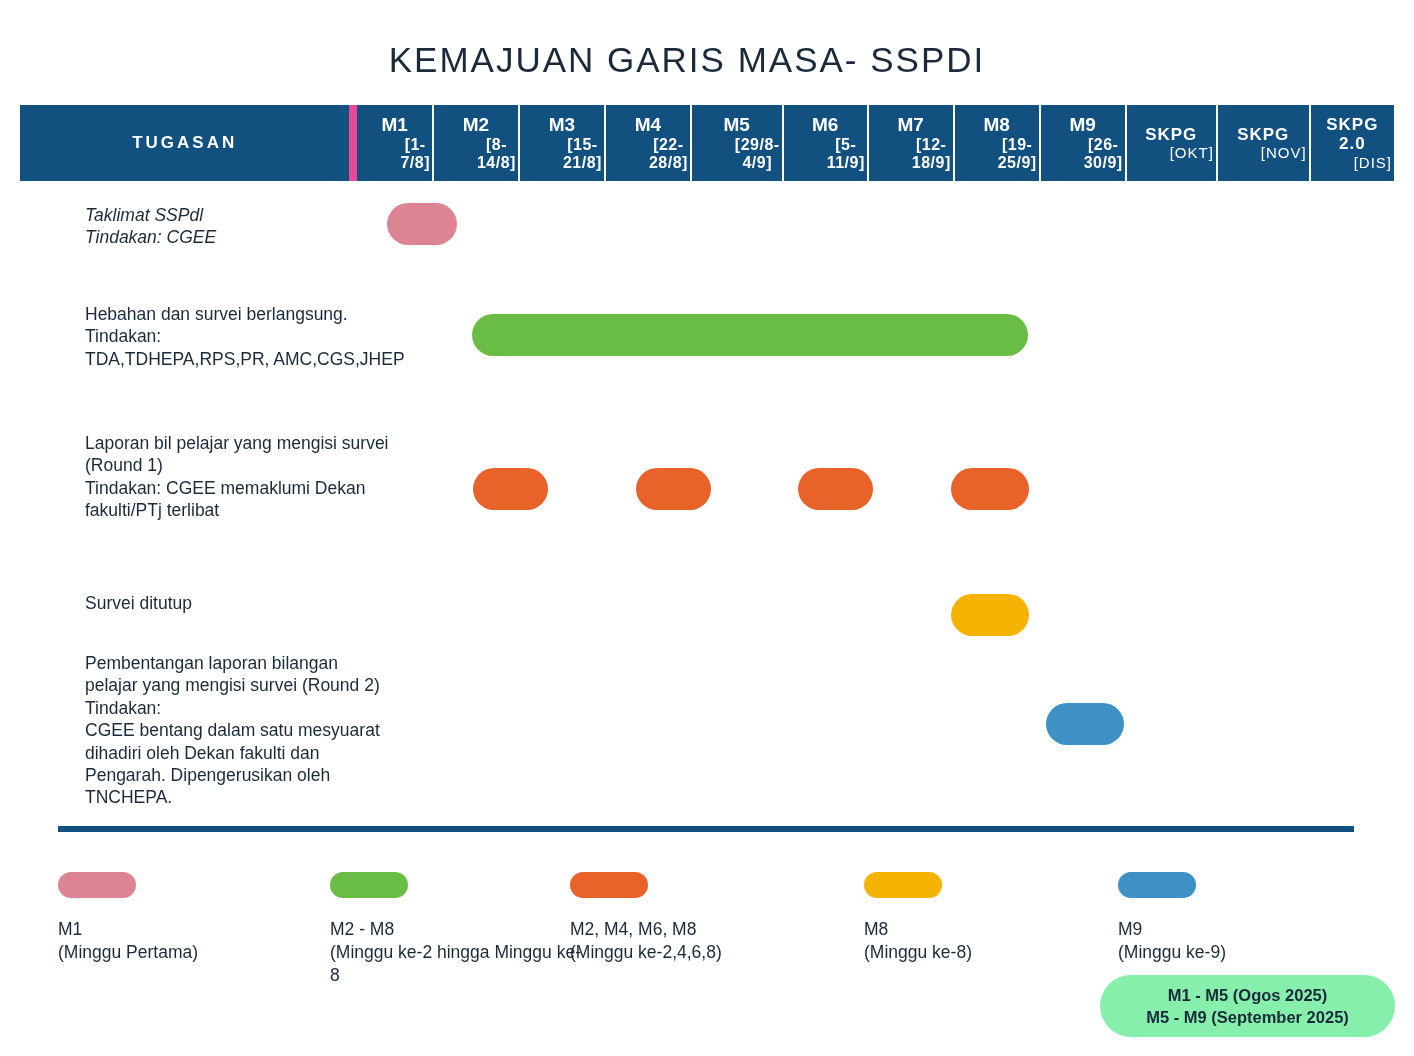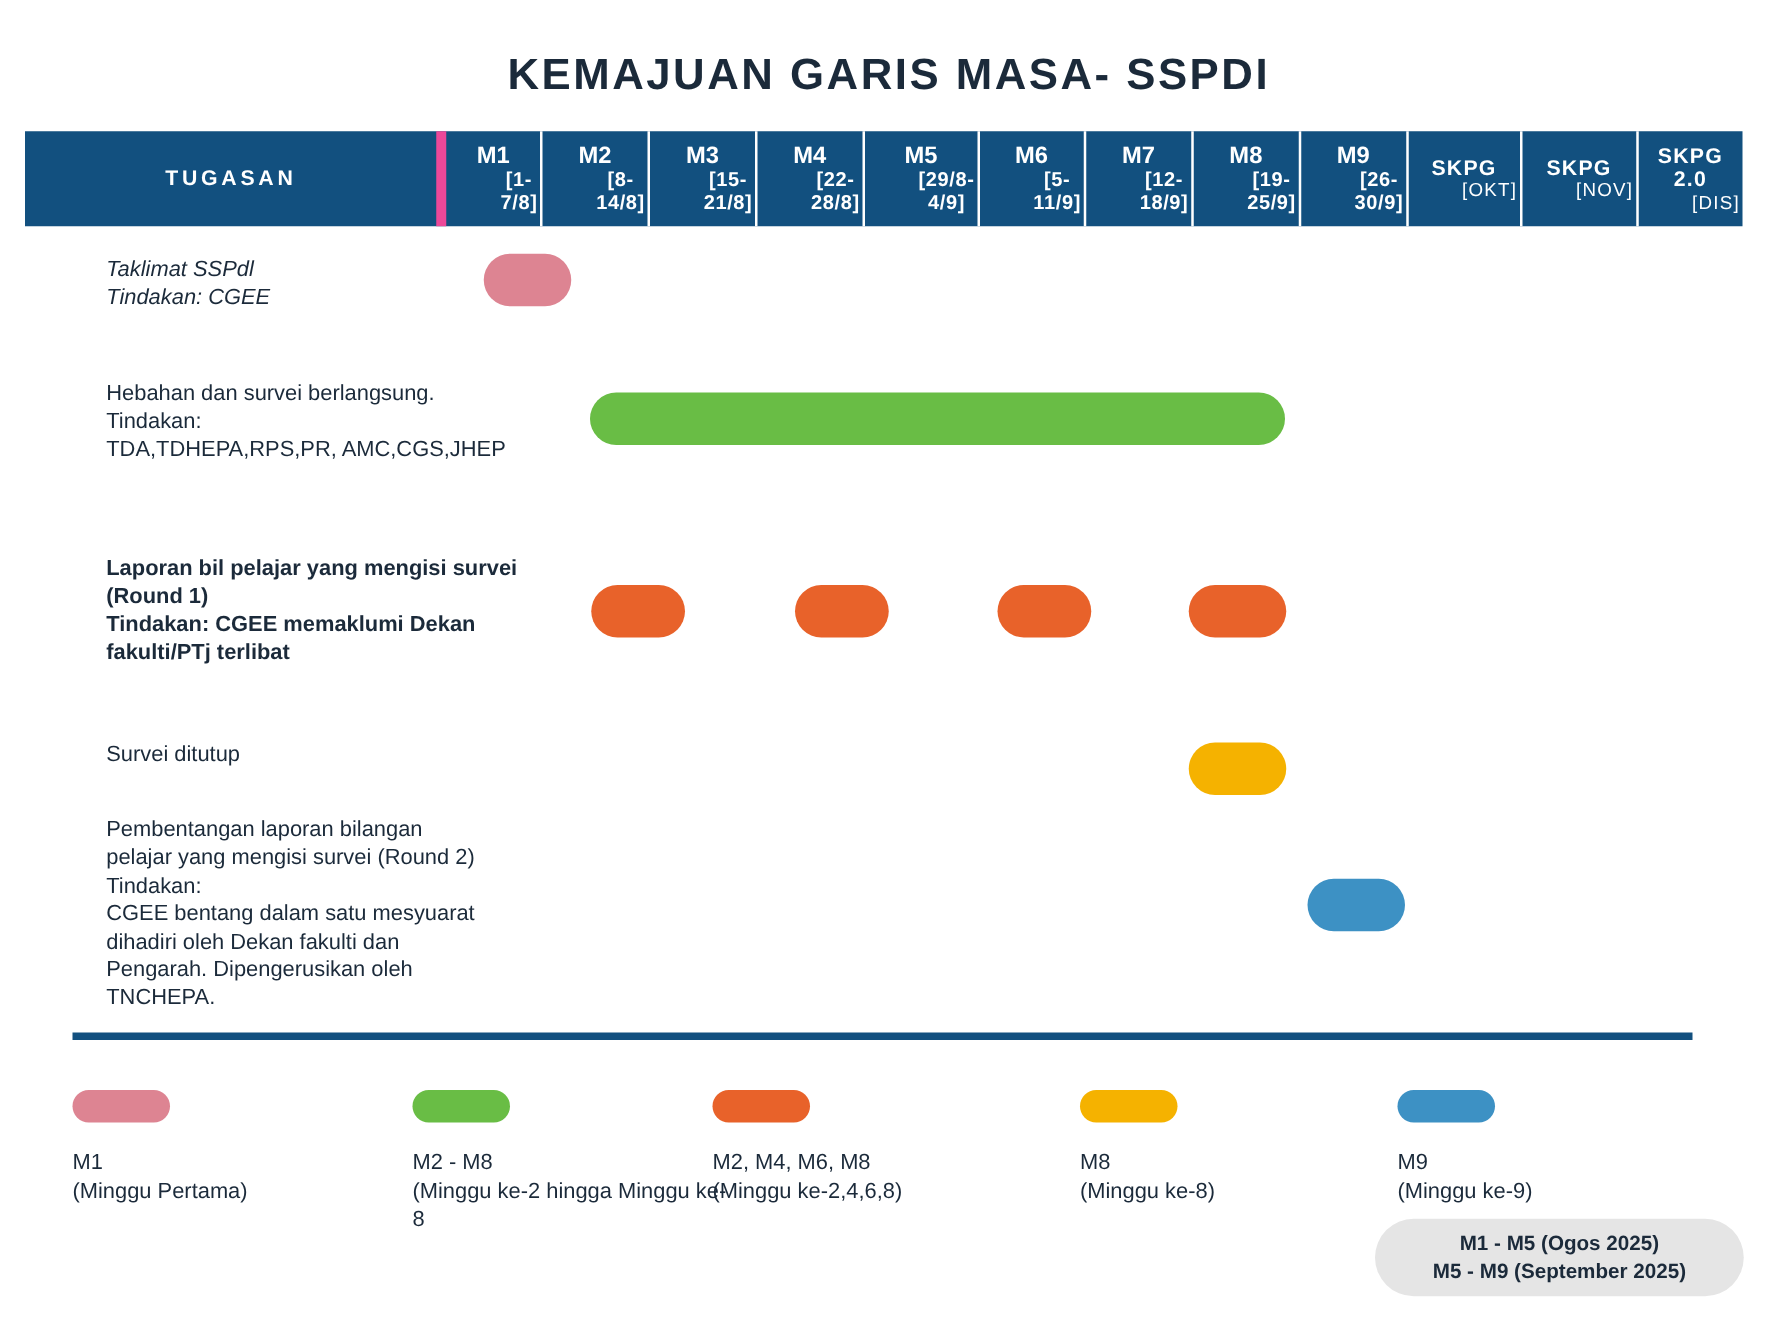--- a/index.html
+++ b/index.html
@@ -20,24 +20,23 @@
     width: 1414px;
     height: 1056px;
   }
   .title {
     position: absolute;
     top: 40px;
     left: 0;
     width: 1374px;
     text-align: center;
     font-size: 35px;
-    font-weight: bold;
+    font-weight: normal;
     letter-spacing: 2px;
     color: #1b2a3a;
-    margin-left: 24px;
   }
   
   .header-row {
     position: absolute;
     left: 20px;
     top: 105px;
     width: 1374px;
     height: 76px;
     display: flex;
     background: #12507f;
@@ -121,21 +120,21 @@
     line-height: 1.3;
     color: #1b2a3a;
     white-space: pre-line;
   }
   .note-bubble {
     position: absolute;
     left: 1100px;
     top: 975px;
     width: 295px;
     height: 62px;
-    background: #e5e5e5;
+    background: #86efac;
     border-radius: 31px;
     display: flex;
     flex-direction: column;
     align-items: center;
     justify-content: center;
     color: #1b2a3a;
     font-size: 16.5px;
     font-weight: bold;
     line-height: 1.35;
   }
@@ -202,21 +201,21 @@
 
   <div class="row-label" style="top:204px;white-space:pre-line;font-style:italic;">Taklimat SSPdl
 Tindakan: CGEE</div>
   <div class="bar" style="left:387px;top:203px;width:70px;background:#dd8492;"></div>
 
   <div class="row-label" style="top:303px;white-space:pre-line;width:320px;">Hebahan dan survei berlangsung.
 Tindakan:
 TDA,TDHEPA,RPS,PR, AMC,CGS,JHEP</div>
   <div class="bar" style="left:472px;top:314px;width:556px;background:#69bd45;"></div>
 
-  <div class="row-label" style="top:443px;white-space:pre-line;width:330px;font-weight:bold;">Laporan bil pelajar yang mengisi survei (Round 1)
+  <div class="row-label" style="top:432px;white-space:pre-line;width:330px;">Laporan bil pelajar yang mengisi survei (Round 1)
 Tindakan: CGEE memaklumi Dekan fakulti/PTj terlibat</div>
   <div class="bar" style="left:473px;top:468px;width:75px;background:#e8622a;"></div>
   <div class="bar" style="left:636px;top:468px;width:75px;background:#e8622a;"></div>
   <div class="bar" style="left:798px;top:468px;width:75px;background:#e8622a;"></div>
   <div class="bar" style="left:951px;top:468px;width:78px;background:#e8622a;"></div>
 
   <div class="row-label" style="top:592px;white-space:pre-line;">Survei ditutup</div>
   <div class="bar" style="left:951px;top:594px;width:78px;background:#f5b200;"></div>
 
   <div class="row-label" style="top:652px;white-space:pre-line;width:310px;">Pembentangan laporan bilangan pelajar yang mengisi survei (Round 2)

